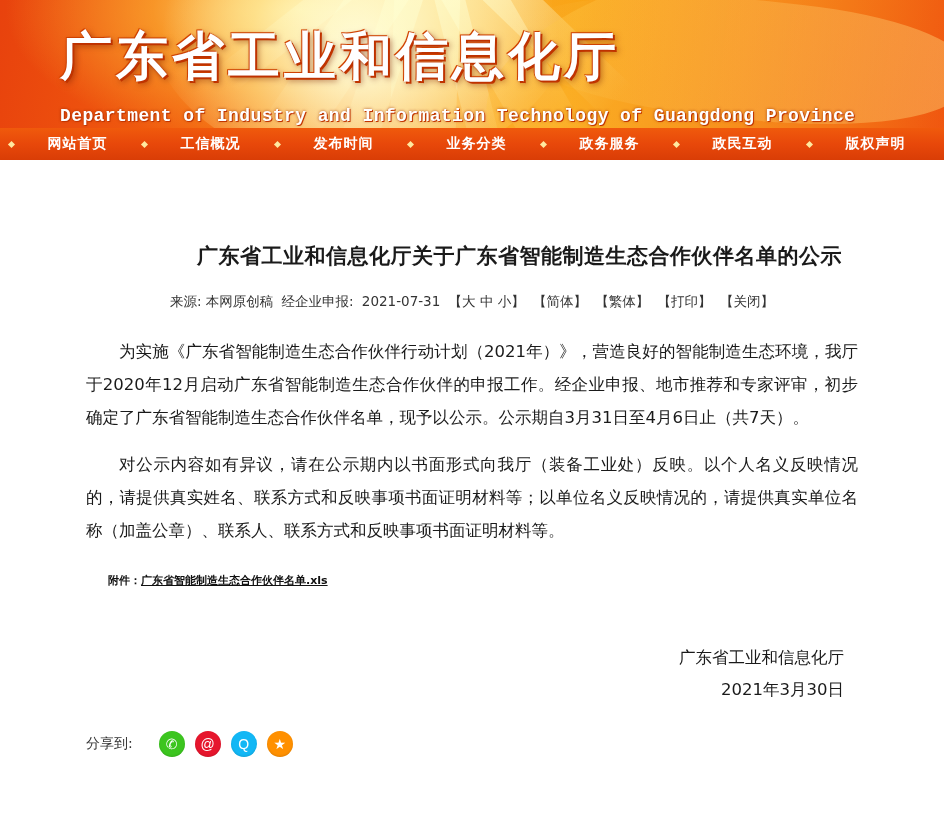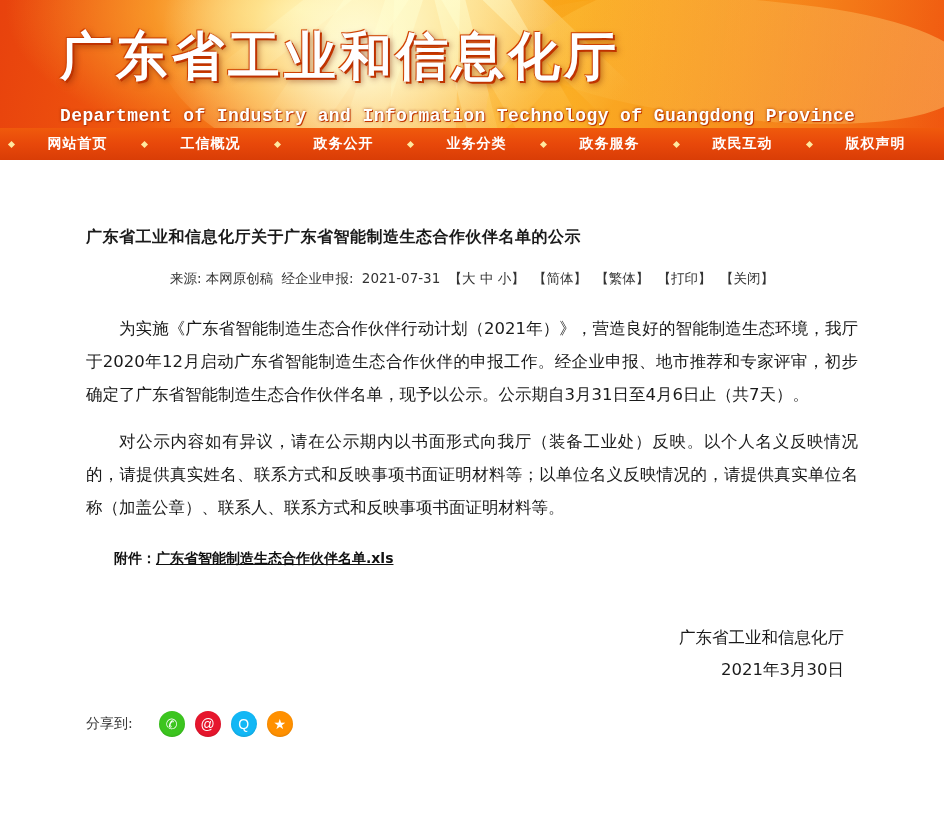--- a/index.html
+++ b/index.html
@@ -135,25 +135,25 @@
   }
 
   
   .article {
     position: relative;
     padding: 0 86px;
     box-sizing: border-box;
     width: 944px;
   }
   .doc-title {
-    margin: 0;
+    margin: 16px;
     padding: 66px 0 0 0;
-    text-align: left;
-    font-family: "DejaVu Sans", "Liberation Sans", sans-serif;
-    font-size: 16px;
+    text-align: right;
+    font-family: "DejaVu Sans", "Liberation Sans", sans-serif;
+    font-size: 21px;
     font-weight: bold;
     color: #1a1a1a;
     letter-spacing: 0.5px;
     line-height: 1.4;
   }
   .meta {
     margin-top: 22px;
     text-align: center;
     font-family: "DejaVu Sans", "Liberation Sans", sans-serif;
     font-size: 13.5px;
@@ -172,21 +172,21 @@
     text-align: justify;
     text-justify: inter-ideograph;
   }
   .body-text p {
     margin: 0 0 14px 0;
     text-indent: 2em;
   }
   .attach {
     margin: 26px 0 0 0;
     font-family: "DejaVu Sans", "Liberation Sans", sans-serif;
-    font-size: 14px;
+    font-size: 11px;
     font-weight: bold;
     color: #111;
     text-indent: 2em;
   }
   .attach .att-label { text-decoration: none; }
   .attach .att-link {
     text-decoration: underline;
     cursor: pointer;
   }
   .sign {
@@ -262,21 +262,21 @@
     </div>
   </div>
 
   <div class="navbar">
     <div class="nav-list">
       <div class="nav-sep"></div>
       <div class="nav-item">网站首页</div>
       <div class="nav-sep"></div>
       <div class="nav-item">工信概况</div>
       <div class="nav-sep"></div>
-      <div class="nav-item">政务公开</div>
+      <div class="nav-item">发布时间</div>
       <div class="nav-sep"></div>
       <div class="nav-item">业务分类</div>
       <div class="nav-sep"></div>
       <div class="nav-item">政务服务</div>
       <div class="nav-sep"></div>
       <div class="nav-item">政民互动</div>
       <div class="nav-sep"></div>
       <div class="nav-item">版权声明</div>
     </div>
   </div>

